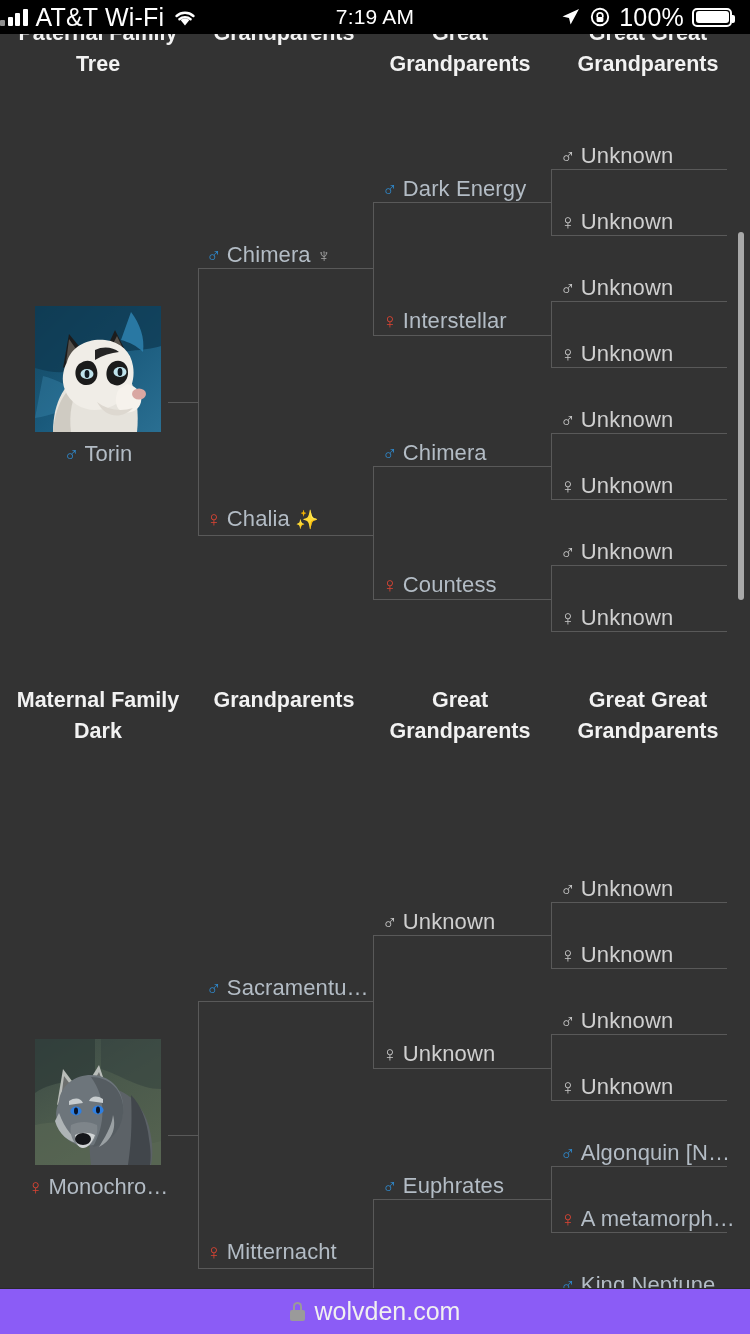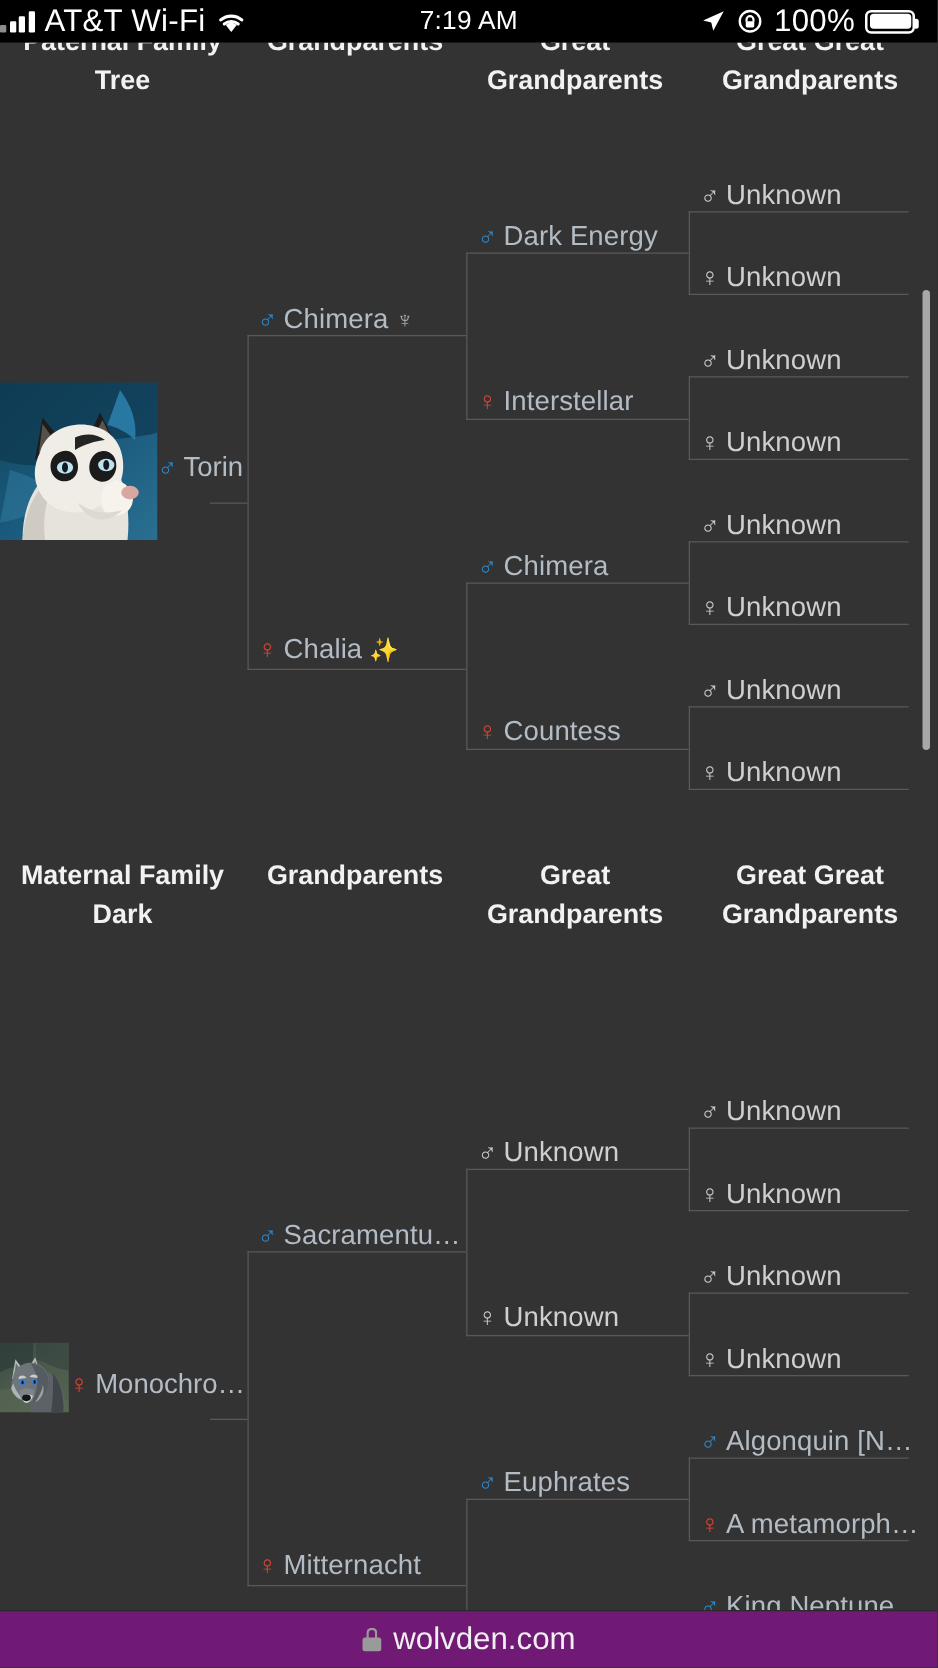--- a/index.html
+++ b/index.html
@@ -52,21 +52,21 @@
   .col-h.c1 { width: 196px; }
   .col-h.c2 { width: 176px; }
   .col-h.c3 { width: 176px; }
   .col-h.c4 { width: 200px; }
 
   
   .tree { position: relative; width: 750px; }
 
   .portrait-cell {
     position: absolute; left: 0; width: 196px;
-    display: flex; flex-direction: row; align-items: center;
+    display: flex; flex-direction: column; align-items: center;
   }
   .portrait {
     width: 126px; height: 126px; display: block; border: 0;
   }
   .portrait-name { margin-top: 9px; font-size: 22px; white-space: nowrap; }
 
   .bracket {
     position: absolute;
     border-left: 1px solid #595959;
     border-top: 1px solid #595959;
@@ -96,21 +96,21 @@
 
   
   .scrollbar {
     position: absolute; right: 6px; width: 6px; border-radius: 3px;
     background: #a8a8a8;
   }
 
   
   .browserbar {
     position: absolute; left: 0; bottom: 0; width: 750px; height: 46px;
-    background: #701a75; display: flex; align-items: center; justify-content: center;
+    background: #8b5cf6; display: flex; align-items: center; justify-content: center;
     gap: 10px; border-top: 1px solid #2a2a2a; z-index: 20;
   }
   .lock { width: 15px; height: 19px; position: relative; display: inline-block; }
   .lock .body { position: absolute; bottom: 0; left: 0; width: 15px; height: 11px; background: #9a9a9a; border-radius: 2px; }
   .lock .shackle { position: absolute; top: 0; left: 3px; width: 9px; height: 9px; border: 2.2px solid #9a9a9a; border-bottom: none; border-radius: 5px 5px 0 0; }
   .url { color: #f0f0f0; font-size: 25px; }
 </style>
 </head>
 <body>
 

